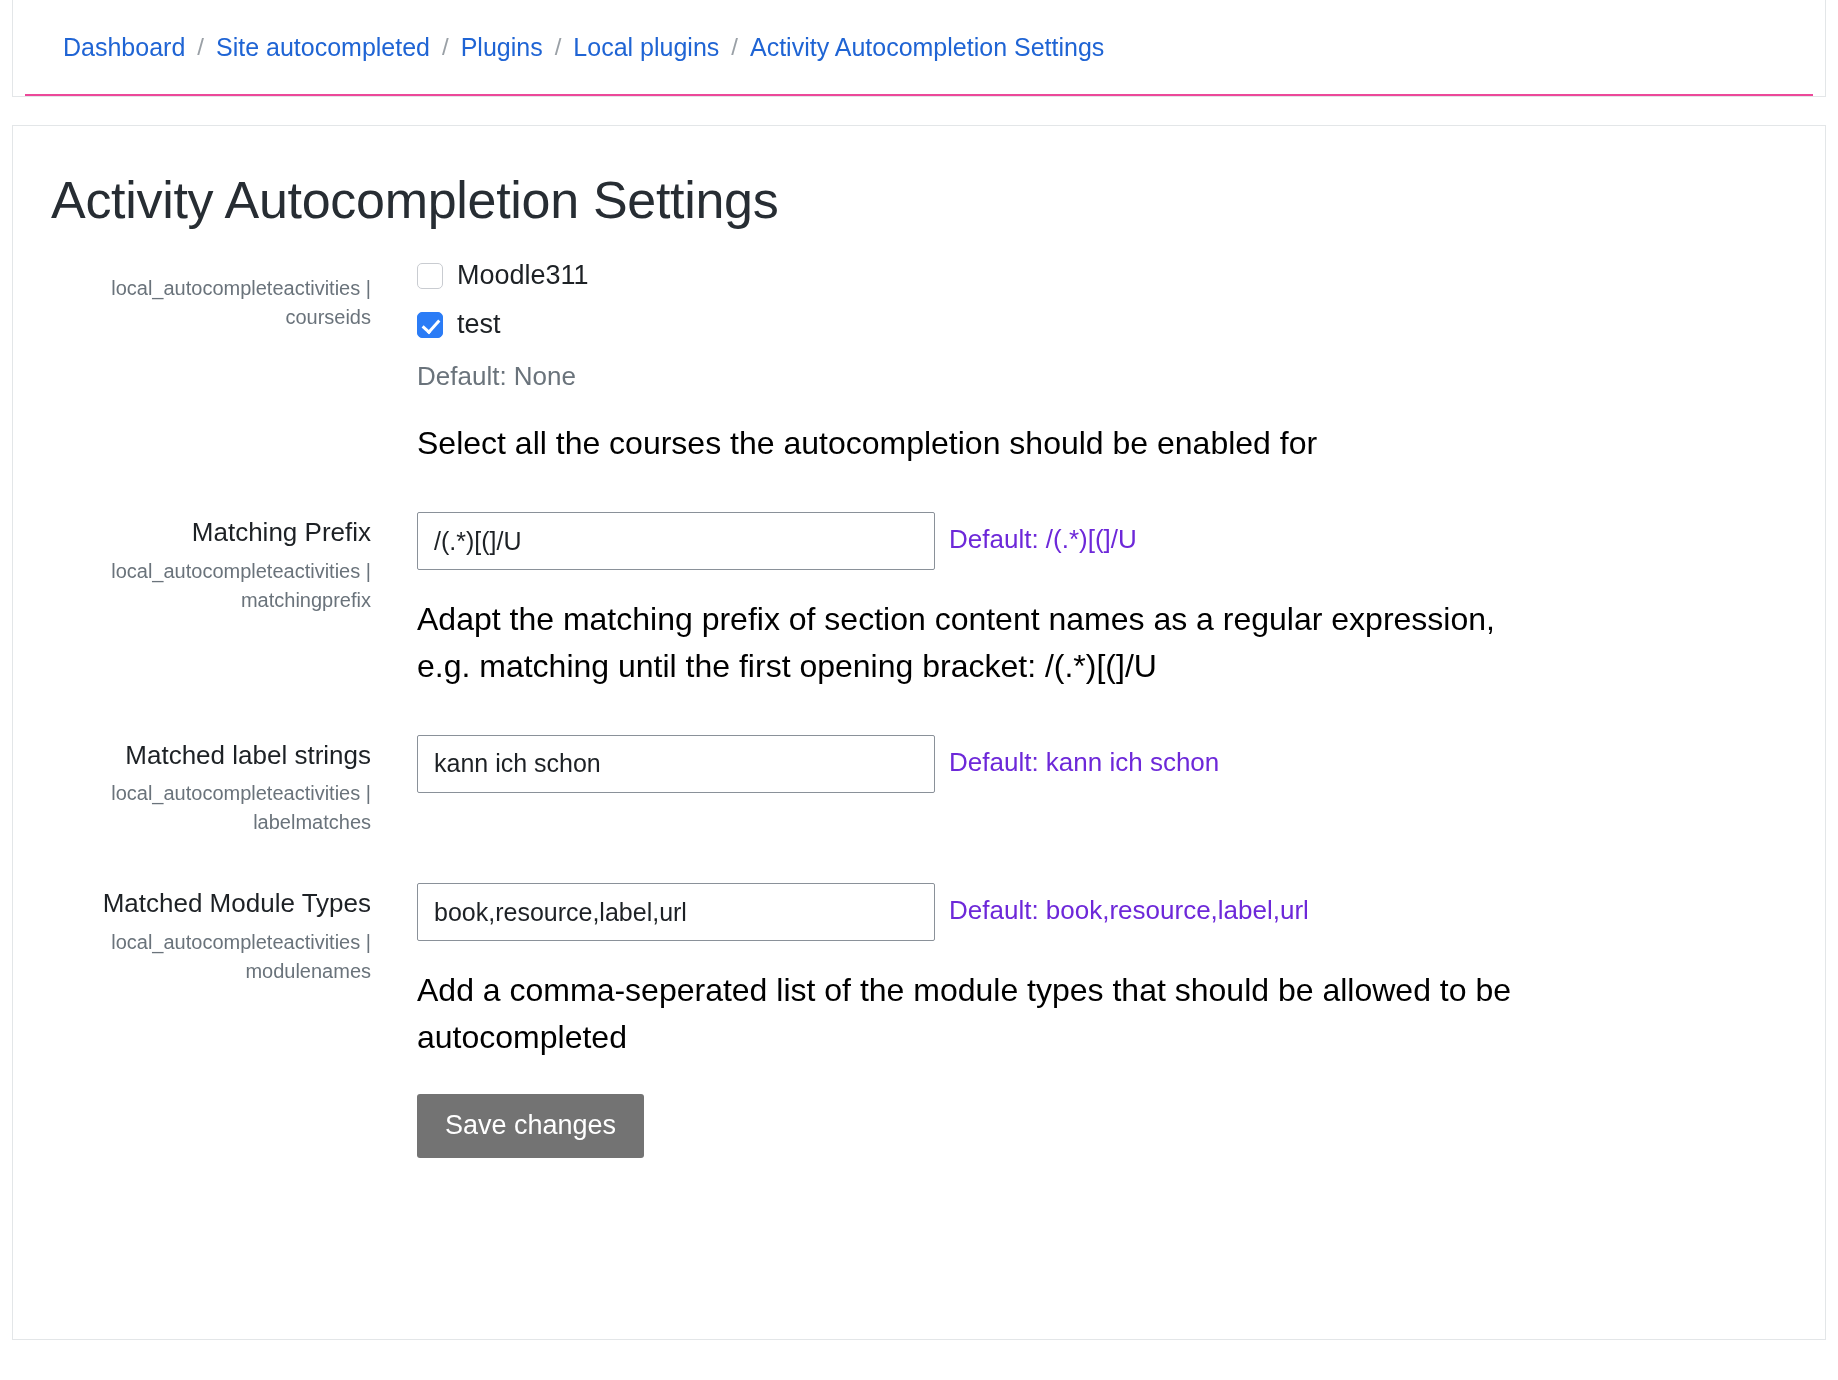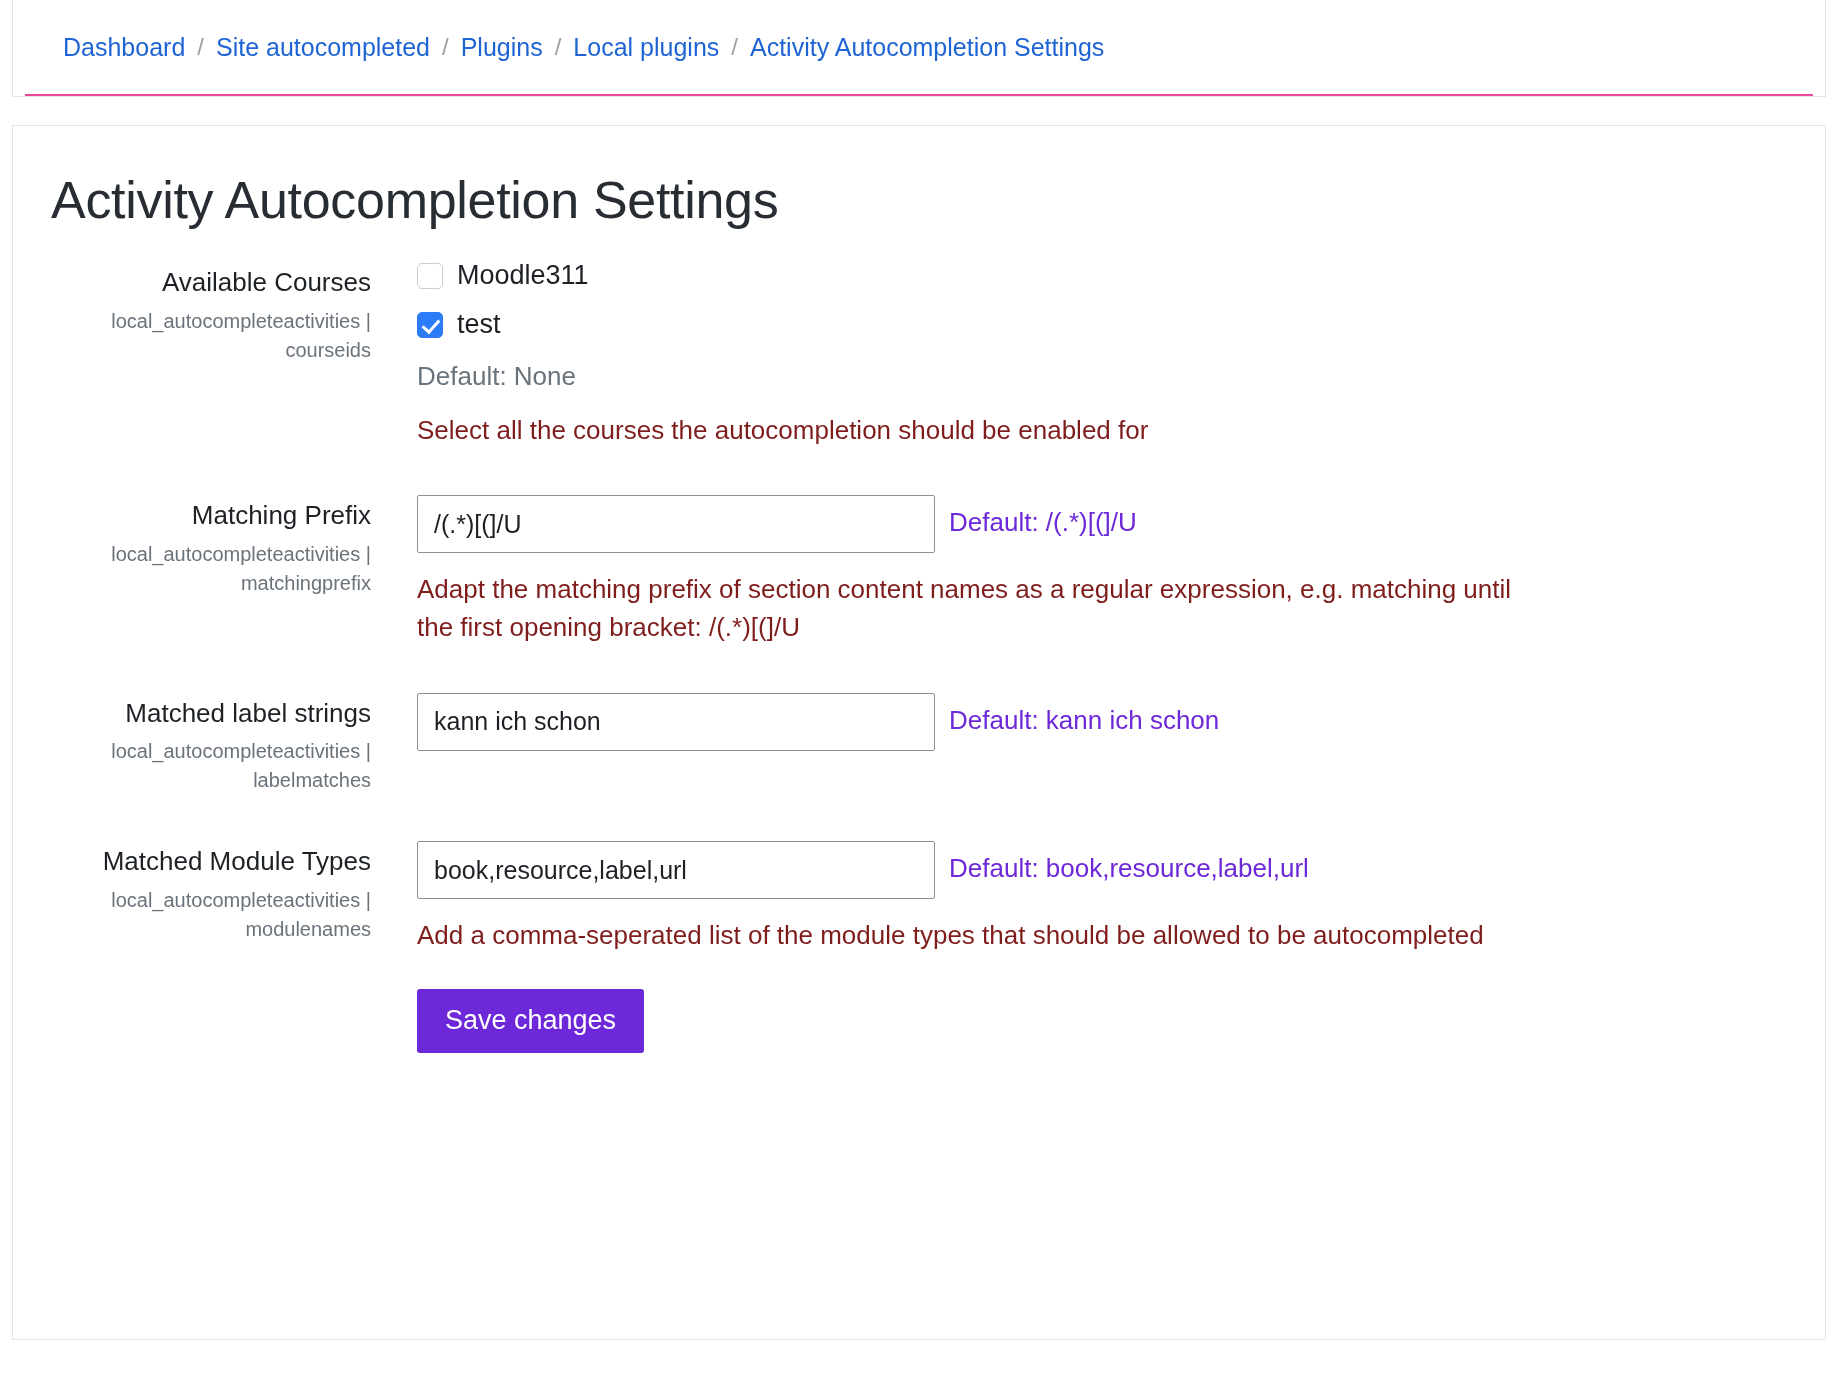--- a/index.html
+++ b/index.html
@@ -143,24 +143,24 @@
   .default-text {
     font-size: 26px;
     color: #6a737b;
     line-height: 1.3;
   }
   .default-block {
     margin-top: 6px;
     margin-bottom: 16px;
   }
   .help-text {
-    font-size: 26px;
-    color: #7f1d1d;
+    font-size: 32px;
+    color: #000000;
     line-height: 1.45;
-    margin-top: 18px;
+    margin-top: 26px;
     max-width: 1120px;
   }
 
   
   .input-line {
     display: flex;
     align-items: flex-start;
   }
   .text-input {
     width: 518px;
@@ -184,21 +184,21 @@
 
   .row-gap { height: 44px; }
 
   
   .save-row {
     display: flex;
     padding-left: 366px;
     margin-top: 34px;
   }
   .save-button {
-    background: #6d28d9;
+    background: #737373;
     color: #ffffff;
     border: none;
     border-radius: 3px;
     font-size: 27px;
     font-family: "Liberation Sans", sans-serif;
     padding: 17px 28px;
     cursor: pointer;
     line-height: 1.1;
   }
 </style>
@@ -220,21 +220,20 @@
     </nav>
   </div>
 </div>
 
 <div class="card">
 
   <h1 class="page-title">Activity Autocompletion Settings</h1>
 
   <div class="setting-row">
     <div class="setting-label-col">
-      <span class="setting-label">Available Courses</span>
       <span class="setting-path">local_autocompleteactivities | courseids</span>
     </div>
     <div class="setting-field-col">
       <label class="checkbox-line">
         <span class="cb"></span>
         <span class="cb-label">Moodle311</span>
       </label>
       <label class="checkbox-line">
         <span class="cb checked"></span>
         <span class="cb-label">test</span>

